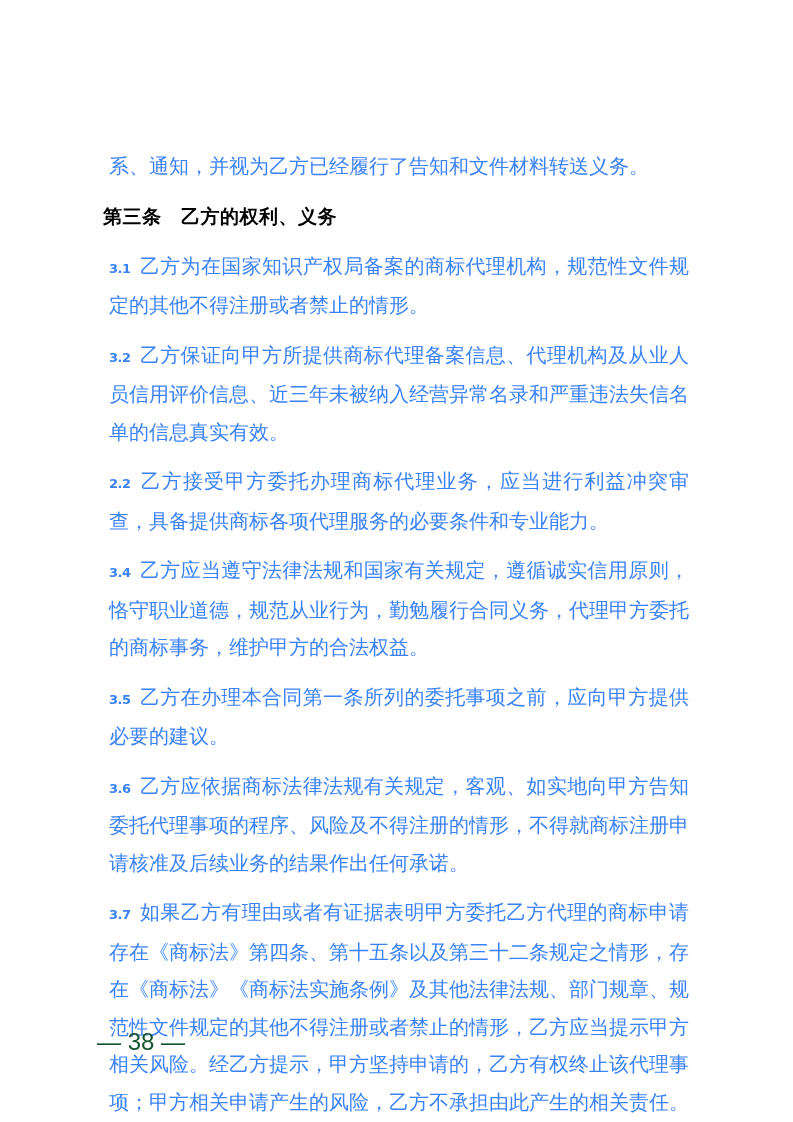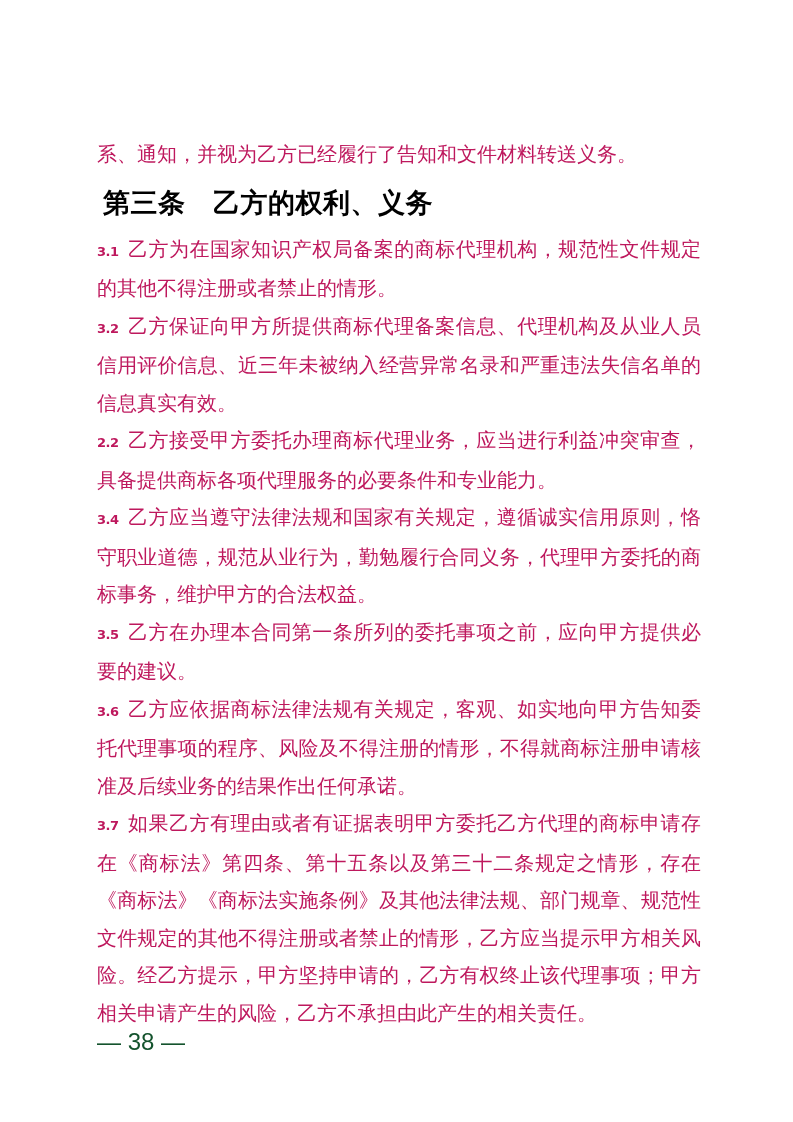--- a/index.html
+++ b/index.html
@@ -21,35 +21,35 @@
     height: 1122px;
     background: #ffffff;
   }
   .content {
     position: absolute;
     left: 97px;
     top: 136px;
     width: 604px;
   }
   .para {
-    margin: 0;
+    margin: 12px;
     font-size: 20px;
     line-height: 37.5px;
     text-align: justify;
-    color: #be185d;
+    color: #3b82f6;
     font-family: "Liberation Serif", "DejaVu Serif", serif;
   }
   .continuation {
     text-align: left;
   }
   .section-heading {
     margin: 10px 0 9px 6px;
     font-family: "Liberation Sans", "DejaVu Sans", sans-serif;
     font-weight: bold;
-    font-size: 27px;
+    font-size: 19px;
     line-height: 38px;
     color: #000000;
     letter-spacing: 0.5px;
   }
   .clause .num {
     font-family: "DejaVu Sans", "Liberation Sans", sans-serif;
     font-weight: bold;
     font-size: 13px;
     letter-spacing: -0.5px;
     margin-right: 9px;

